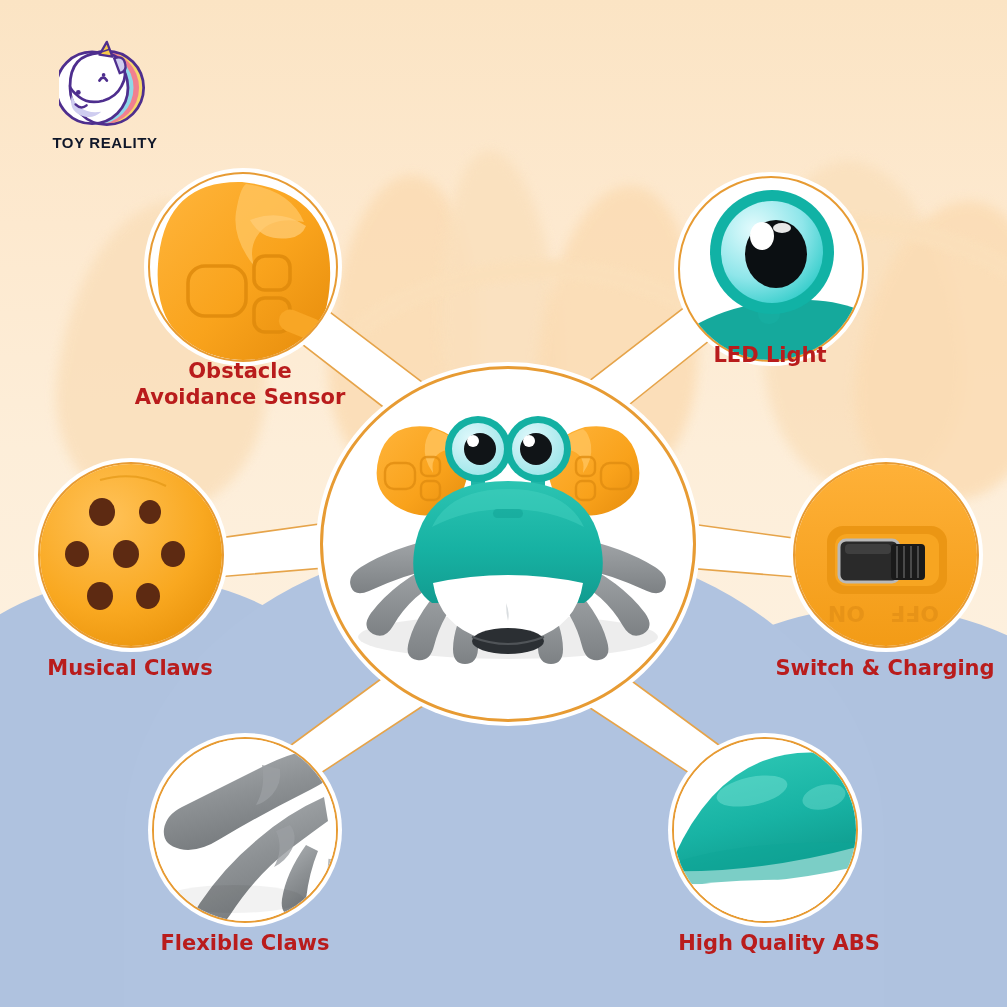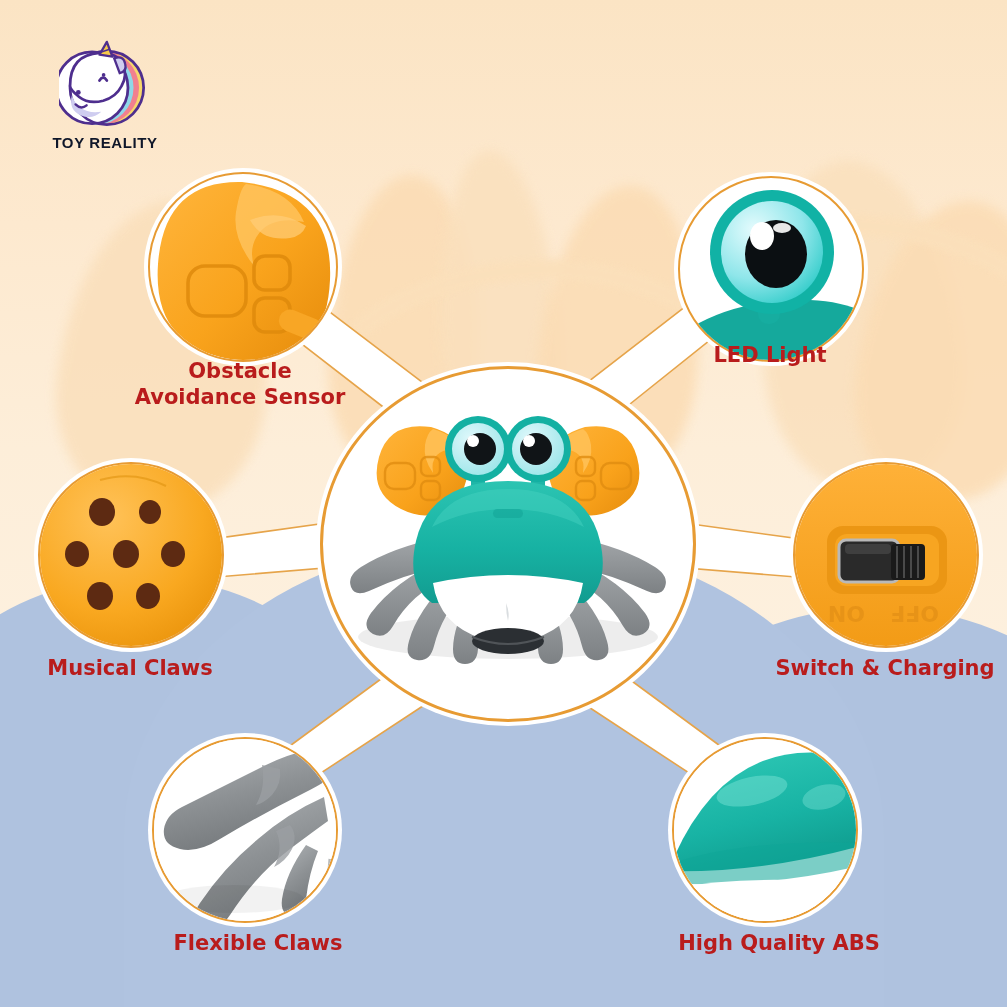--- a/index.html
+++ b/index.html
@@ -373,21 +373,21 @@
         <path d="M108 26 q4 22 -6 40 q8 -2 16 -10 q10 -12 8 -26 z" fill="#9b9fa2" opacity=".8"></path>
 
         <path d="M170 58 q-36 16 -66 42 q-34 28 -58 64 q-12 18 2 24 q16 6 28 -12 q26 -40 60 -66 q24 -18 38 -28 z" fill="url(#g5)"></path>
         <path d="M122 92 q8 18 -2 36 q12 -6 18 -18 q6 -14 -2 -24 z" fill="#9b9fa2" opacity=".8"></path>
 
         <path d="M152 106 q-20 28 -24 54 q-2 16 10 16 q12 0 14 -16 q3 -26 12 -48 z" fill="url(#g5)"></path>
         <path d="M176 120 q-2 22 -2 36" fill="none" stroke="#6f7376" stroke-width="3" opacity=".5"></path>
         <ellipse cx="80" cy="160" rx="70" ry="14" fill="#000" opacity=".05"></ellipse>
       </svg>
     </div>
-    <div class="node-label" style="left:143px;top:930px;width:230px;">Flexible Claws</div>
+    <div class="node-label" style="left:130px;top:930px;width:230px;">Flexible Claws</div>
   </div>
 
   <div class="node">
     <div class="bubble" style="left:672px;top:737px;width:182px;height:182px;">
       <svg class="art" viewBox="0 0 182 182">
         <defs>
           <linearGradient id="t6" x1="0.2" y1="0" x2="0.6" y2="1">
             <stop offset="0%" stop-color="#2ec8b5"></stop>
             <stop offset="58%" stop-color="#18b3a4"></stop>
             <stop offset="100%" stop-color="#0f9c8e"></stop>

